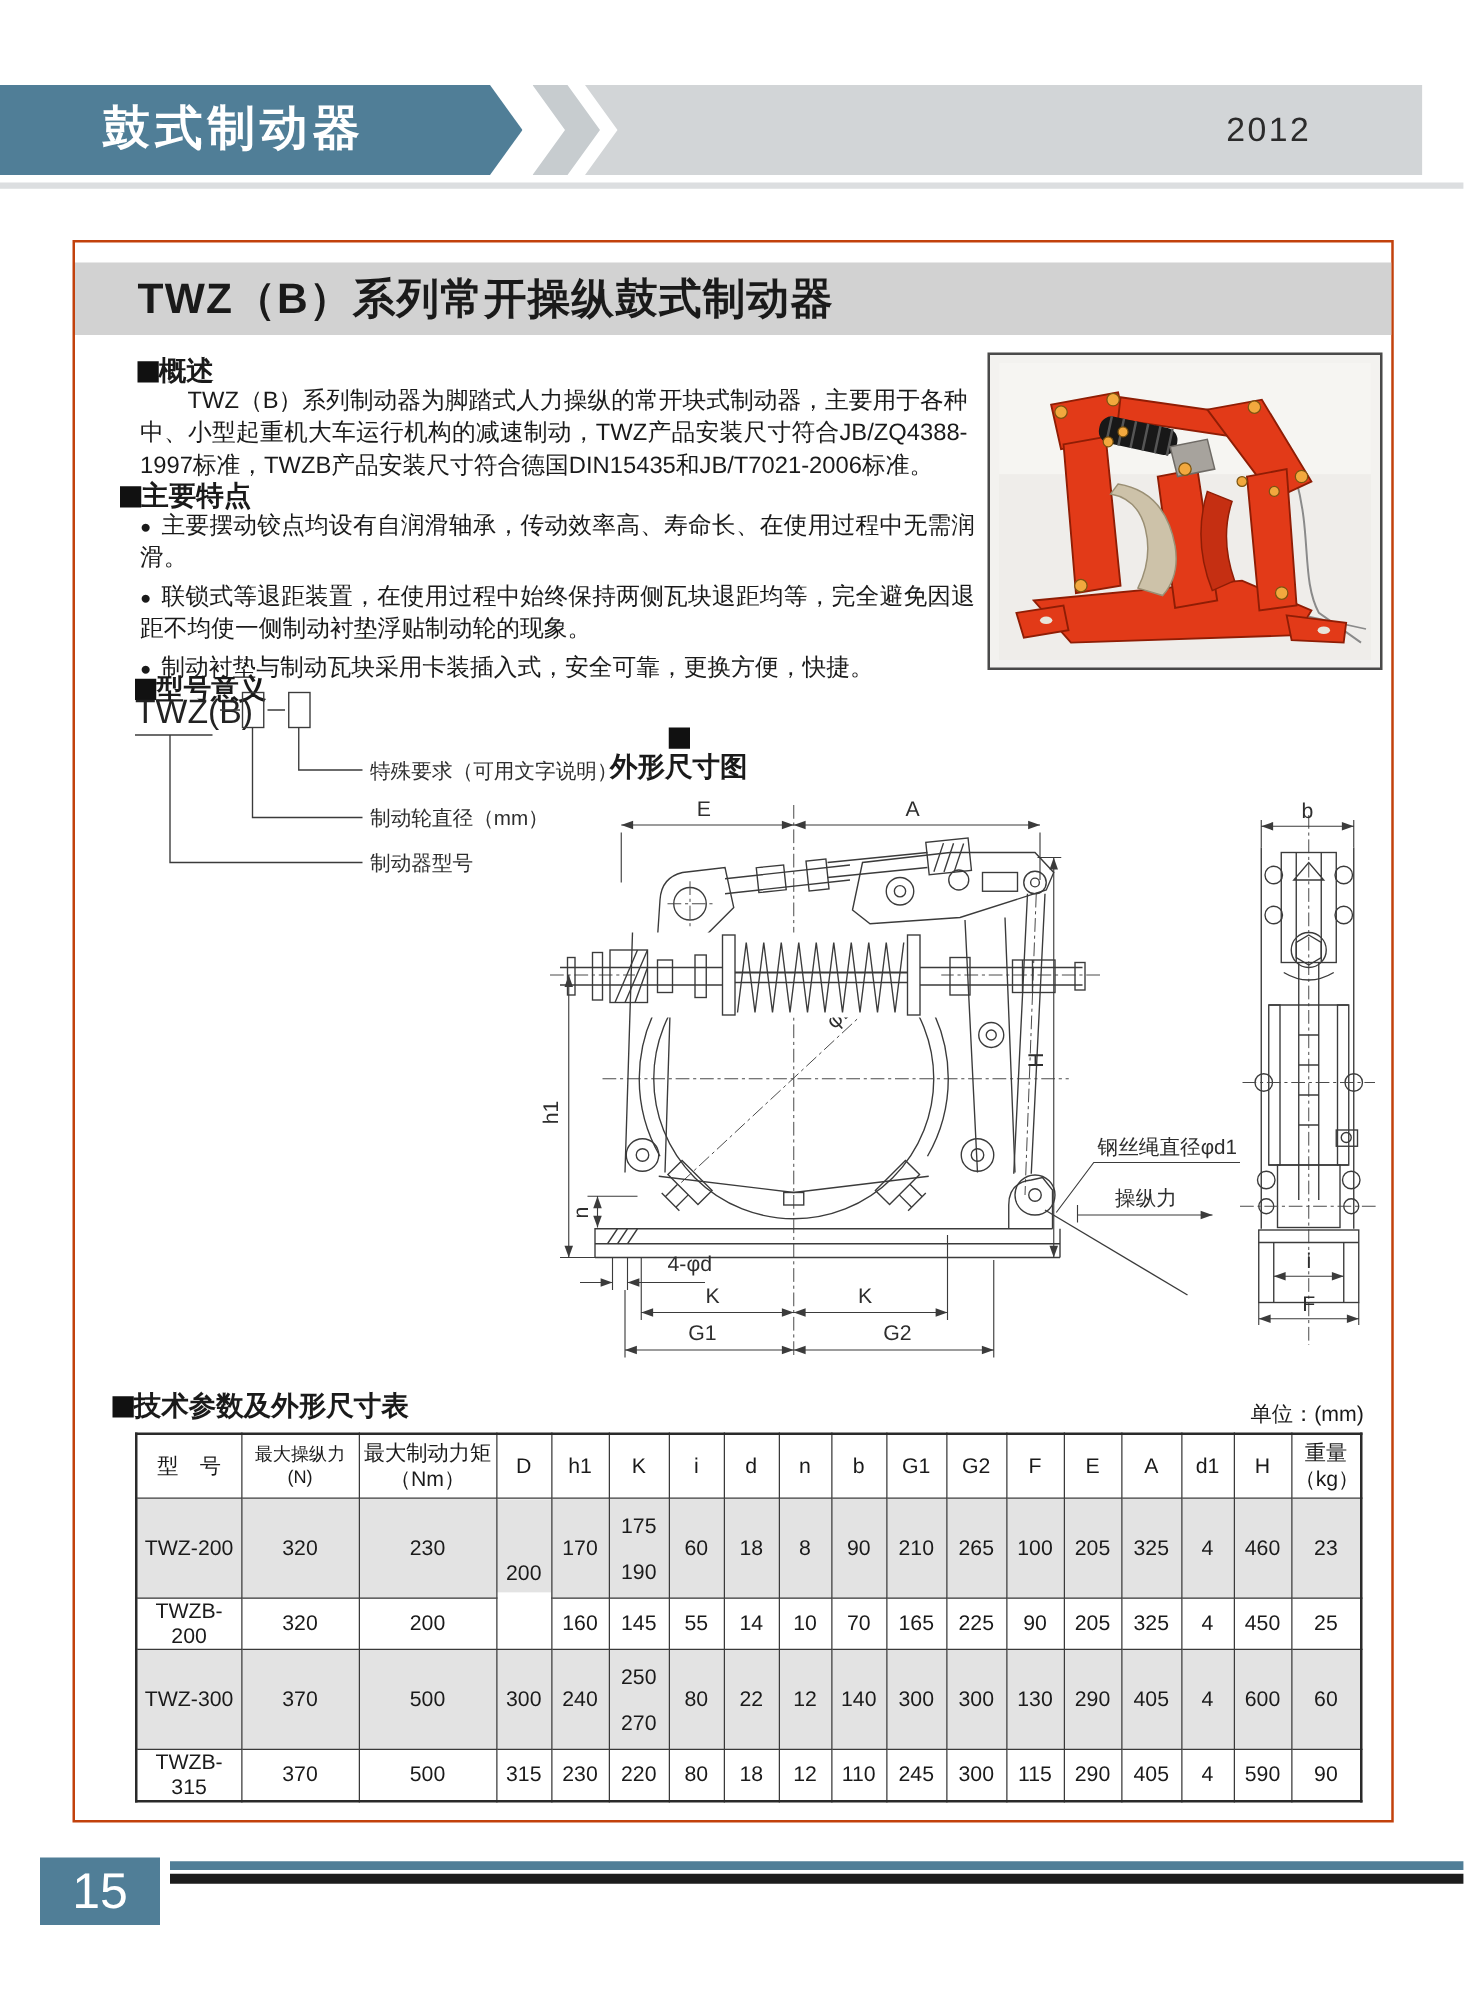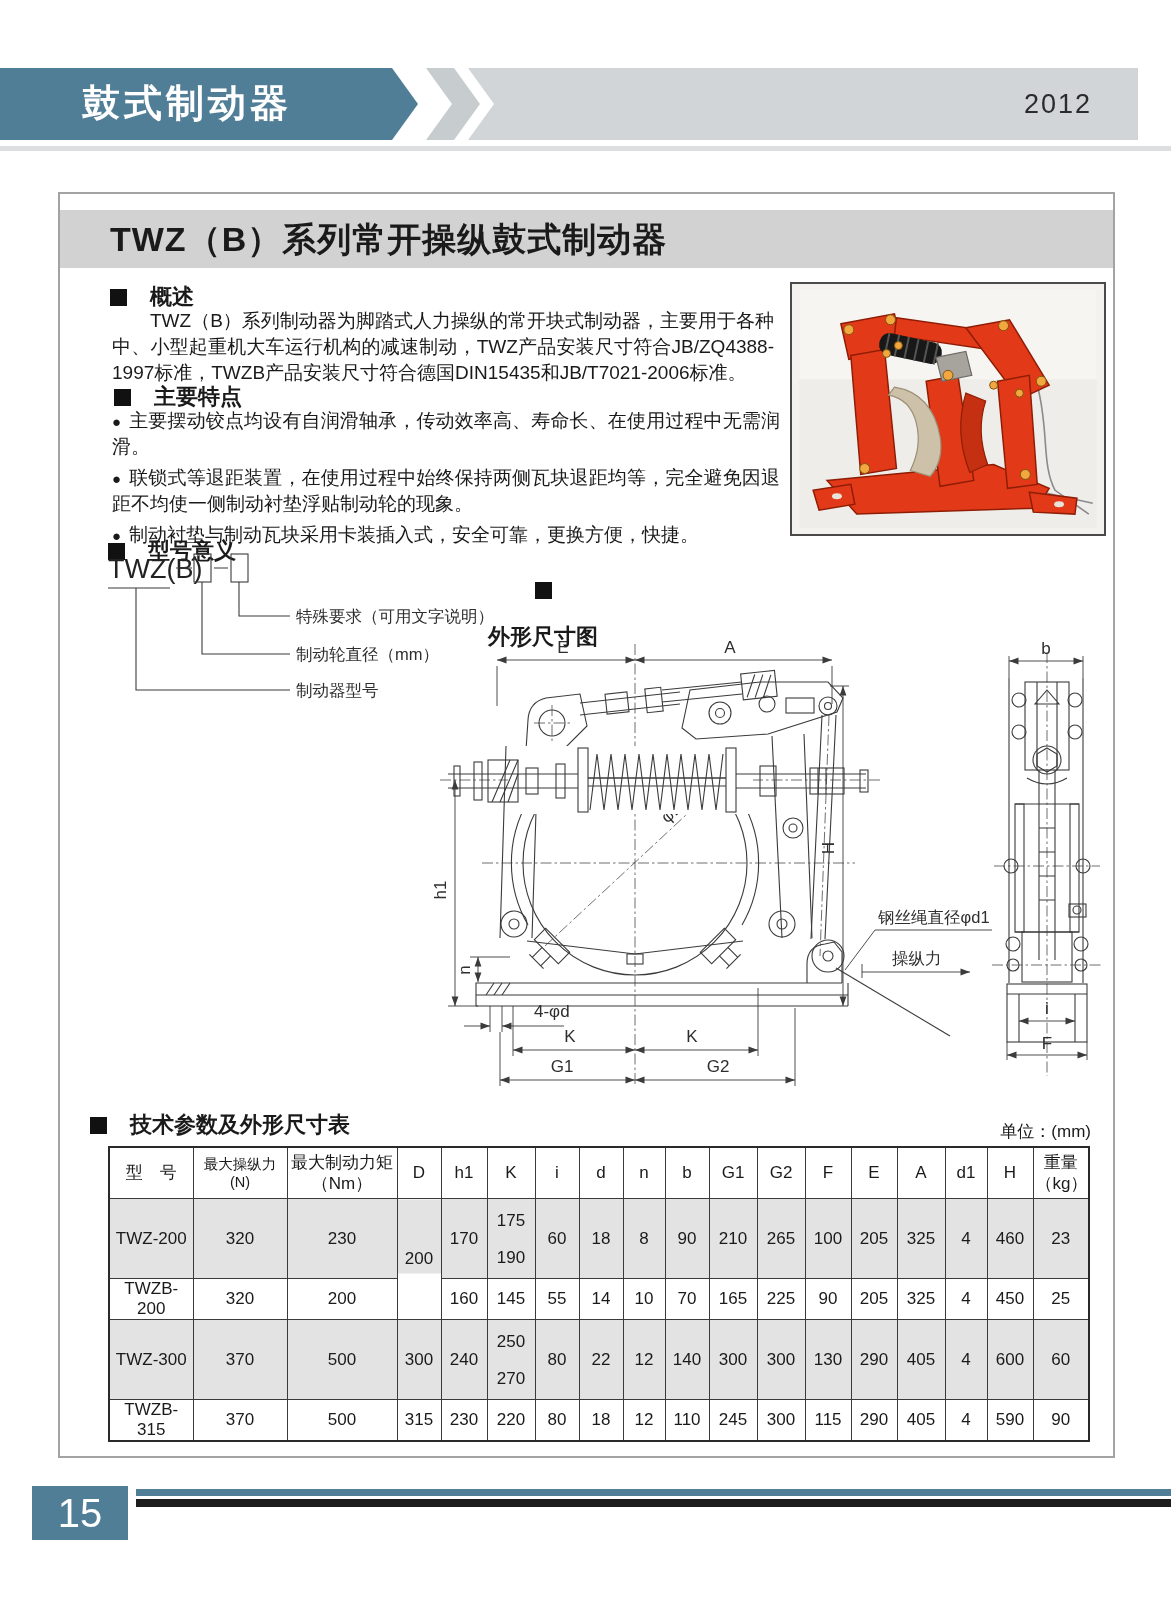--- a/index.html
+++ b/index.html
@@ -7,32 +7,32 @@
         font-family:"Liberation Sans","DejaVu Sans",sans-serif;color:#1a1a1a;}
   
   .banner{position:absolute;top:68px;left:0;width:1171px;height:72px;}
   .banner-teal{position:absolute;left:0;top:0;width:420px;height:72px;background:#507e97;
     clip-path:polygon(0 0,392px 0,418px 36px,392px 72px,0 72px);
     color:#fff;font-size:38px;font-weight:bold;line-height:70px;padding-left:82px;box-sizing:border-box;letter-spacing:4px;}
   .banner-chev{position:absolute;left:426px;top:0;width:56px;height:72px;background:#c7cccf;
     clip-path:polygon(0 0,28px 0,54px 36px,28px 72px,0 72px,26px 36px);}
   .banner-gray{position:absolute;left:468px;top:0;width:670px;height:72px;background:#d2d5d7;
     clip-path:polygon(0 0,100% 0,100% 100%,0 100%,26px 50%);
-    text-align:right;padding-right:46px;box-sizing:border-box;line-height:72px;font-size:27px;color:#2b2b2b;letter-spacing:2px;}
+    text-align:right;padding-right:89px;box-sizing:border-box;line-height:72px;font-size:27px;color:#2b2b2b;letter-spacing:2px;}
   .banner-underline{position:absolute;top:146px;left:0;width:1171px;height:5px;background:#dcdee0;}
   
-  .content-box{position:absolute;left:58px;top:192px;width:1053px;height:1262px;border:2px solid #a3a3a3;background:#fff;}
+  .content-box{position:absolute;left:58px;top:192px;width:1053px;height:1262px;border:2px solid #c2410c;background:#fff;}
   .title-bar{position:absolute;left:0;top:16px;width:100%;height:58px;background:#d2d2d2;
     font-size:34px;font-weight:bold;line-height:58px;padding-left:50px;box-sizing:border-box;letter-spacing:1px;}
-  .sec-h{position:absolute;font-size:22px;font-weight:bold;display:flex;align-items:center;gap:23px;}
+  .sec-h{position:absolute;font-size:22px;font-weight:bold;display:flex;align-items:center;gap:0;}
   .sq{display:inline-block;width:17px;height:17px;background:#111;}
   .overview-h{left:50px;top:88px;}
   .overview-p{position:absolute;left:52px;top:114px;width:662px;font-size:19px;line-height:26px;
     text-align:justify;text-indent:2em;}
-  .features-h{left:54px;top:188px;}
+  .features-h{left:36px;top:188px;}
   .features{position:absolute;left:52px;top:214px;width:668px;font-size:19px;line-height:25px;}
   .features .li{margin-bottom:6px;text-align:justify;}
   .bullet{margin-right:8px;font-size:15px;}
   
   .photo{position:absolute;left:730px;top:88px;width:316px;height:254px;border:2px solid #4a4a4a;
     background:#f3f2ef;box-sizing:border-box;padding:6px;}
   .photo svg{width:100%;height:100%;display:block;}
   
   .model-h{left:48px;top:326px;margin-top:16px;}
   .model-svg{position:absolute;left:46px;top:352px;}

